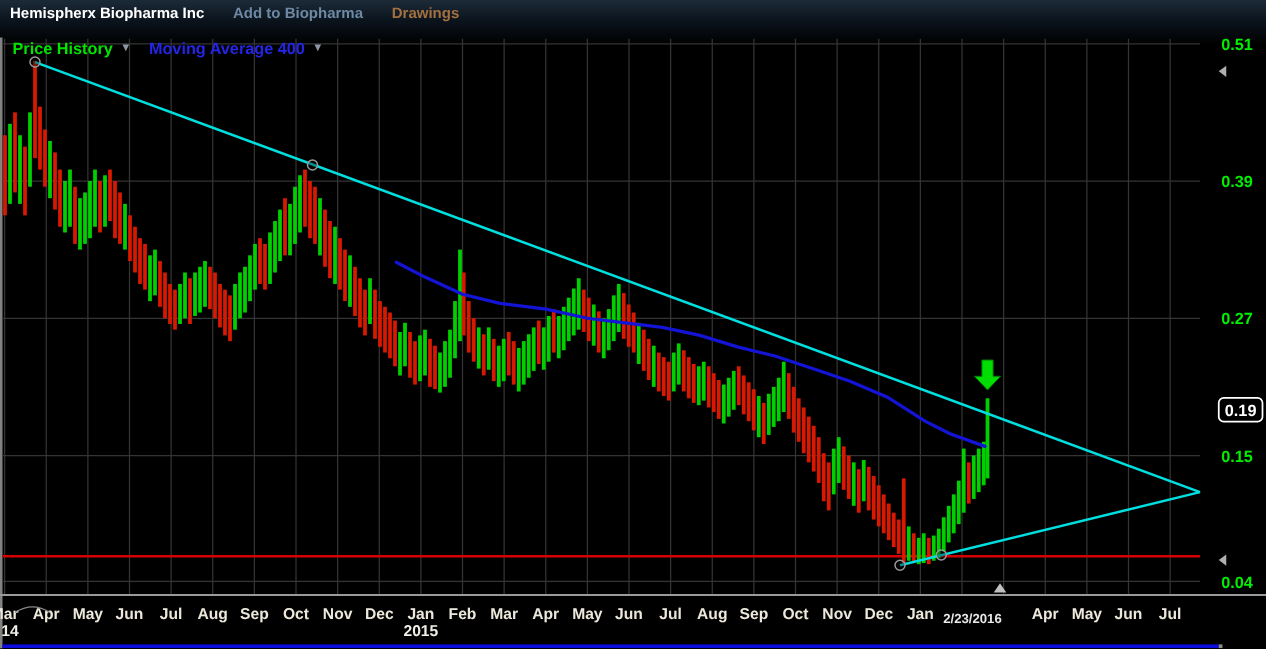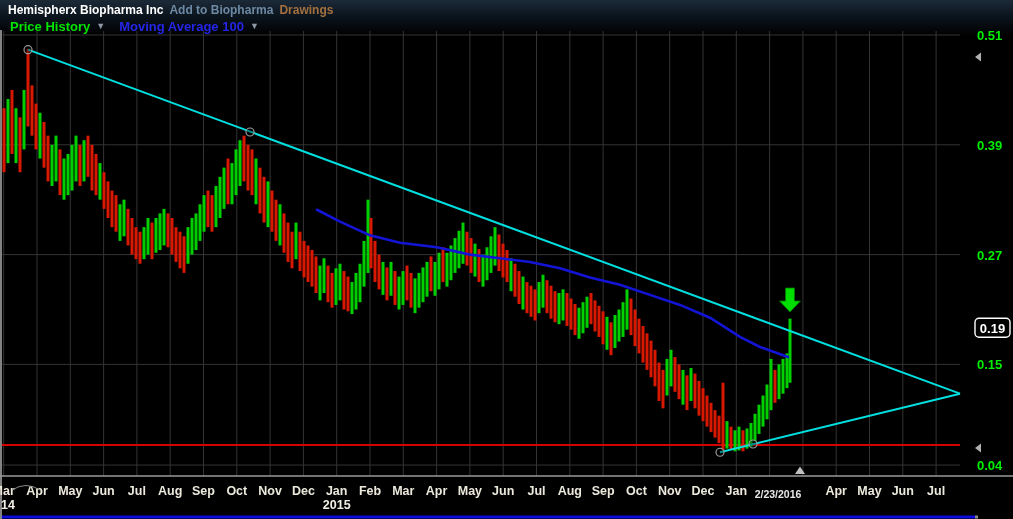--- a/index.html
+++ b/index.html
@@ -7,28 +7,28 @@
     position:relative;width:1013px;height:519px;overflow:hidden;
     background:#000;
     font-family:"Liberation Sans","DejaVu Sans",sans-serif;
     -webkit-font-smoothing:antialiased;
   }
   .topgrad{
     position:absolute;top:0;left:0;width:1013px;height:36px;
     background:linear-gradient(180deg,#1c2a38 0%,#0b141d 45%,#000 100%);
   }
   .topbar{
-    position:absolute;top:1px;left:8px;height:17px;display:flex;align-items:center;gap:6px;
+    position:absolute;top:1px;left:8px;height:17px;display:flex;align-items:center;gap:23px;
     font-size:12px;font-weight:bold;white-space:nowrap;z-index:5;
   }
   .title{color:#ffffff;}
   .addpf{color:#6d89a3;cursor:pointer;}
   .drawings{color:#a4703f;cursor:pointer;}
   .toolbar{
-    position:absolute;top:18px;left:10px;height:16px;display:flex;align-items:center;gap:14px;
+    position:absolute;top:30px;left:10px;height:16px;display:flex;align-items:center;gap:14px;
     font-size:13px;font-weight:bold;white-space:nowrap;z-index:5;
   }
   .dd{display:inline-flex;align-items:center;gap:6px;cursor:pointer;}
   .ph-label{color:#00e400;}
   .ma-label{color:#2525e8;}
   .caret{color:#8d98a4;font-size:9px;line-height:1;}
   #chart-svg{position:absolute;top:0;left:0;z-index:1;}
 </style>
 </head>
 <body>
@@ -41,21 +41,21 @@
     <span class="addpf">Add to Biopharma</span>
     <span class="drawings">Drawings</span>
   </div>
 
   <div class="toolbar">
     <span class="dd">
       <span class="ph-label">Price History</span>
       <span class="caret">▼</span>
     </span>
     <span class="dd">
-      <span class="ma-label">Moving Average 100</span>
+      <span class="ma-label">Moving Average 400</span>
       <span class="caret">▼</span>
     </span>
   </div>
 
   <svg id="chart-svg" width="1013" height="519" viewBox="0 0 1013 519">
       <rect x="0" y="30" width="2" height="489" fill="#828282"></rect>
       <g>
         <line x1="3.7" y1="31" x2="3.7" y2="476" stroke="#343434" stroke-width="1"></line>
         <line x1="37" y1="31" x2="37" y2="476" stroke="#343434" stroke-width="1"></line>
         <line x1="70.3" y1="31" x2="70.3" y2="476" stroke="#343434" stroke-width="1"></line>

